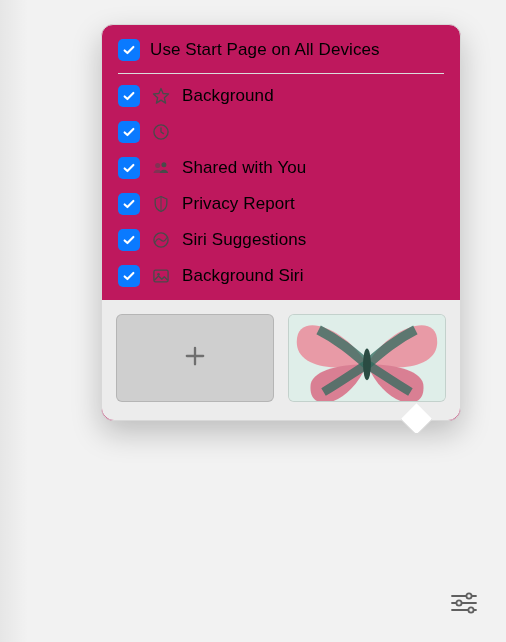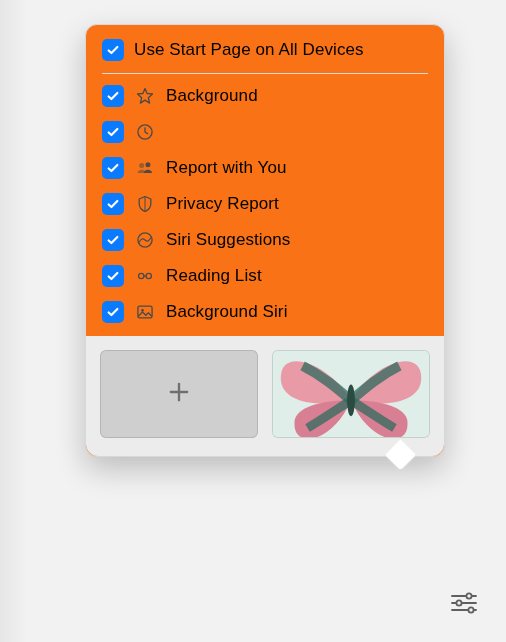--- a/index.html
+++ b/index.html
@@ -14,23 +14,23 @@
     overflow: hidden;
   }
   .page-shade {
     position:absolute; left:0; top:0; bottom:0; width:28px;
     background: linear-gradient(to right, rgba(0,0,0,0.05), rgba(0,0,0,0));
     pointer-events:none;
   }
 
   .popover {
     position: absolute;
-    left: 85px; top: 24px;
+    left: 101px; top: 24px;
     width: 360px;
-    background: #f97316;
+    background: #be185d;
     border: 1px solid #d8d8d8;
     border-radius: 12px;
     box-shadow: 0 12px 30px rgba(0,0,0,0.22);
     padding: 6px 0 0 0;
   }
   .popover::after {
     content:"";
     position:absolute;
     right:32px; bottom:-11px;
     width:22px; height:22px;
@@ -168,21 +168,21 @@
         </svg>
     </span>
     <span class="icon">
       <svg viewBox="0 0 24 24">
         <circle cx="8" cy="9" r="3" fill="currentColor" opacity="0.55"></circle>
         <path d="M3 18c0-2.5 2.2-4 5-4s5 1.5 5 4" fill="currentColor" opacity="0.55"></path>
         <circle cx="15.5" cy="8" r="3" fill="currentColor"></circle>
         <path d="M10.5 18c0-2.5 2.2-4 5-4s5 1.5 5 4" fill="currentColor"></path>
       </svg>
     </span>
-    <span class="label">Report with You</span>
+    <span class="label">Shared with You</span>
   </div>
 
   <div class="row">
     <span class="checkbox">
       <svg viewBox="0 0 16 16">
           <path d="M3 8.5 L6.2 11.5 L13 4.5" fill="none" stroke="#fff" stroke-width="2.4" stroke-linecap="round" stroke-linejoin="round"></path>
         </svg>
     </span>
     <span class="icon">
       <svg viewBox="0 0 24 24">
@@ -201,35 +201,20 @@
     </span>
     <span class="icon">
       <svg viewBox="0 0 24 24">
           <circle cx="12" cy="12" r="8.5" fill="none" stroke="currentColor" stroke-width="1.6"></circle>
           <path d="M5 15 Q8 8 12 12 T19 9" fill="none" stroke="currentColor" stroke-width="1.4"></path>
         </svg>
     </span>
     <span class="label">Siri Suggestions</span>
   </div>
 
-  <div class="row">
-    <span class="checkbox">
-      <svg viewBox="0 0 16 16">
-          <path d="M3 8.5 L6.2 11.5 L13 4.5" fill="none" stroke="#fff" stroke-width="2.4" stroke-linecap="round" stroke-linejoin="round"></path>
-        </svg>
-    </span>
-    <span class="icon">
-      <svg viewBox="0 0 24 24">
-          <circle cx="7.5" cy="12" r="3.2" fill="none" stroke="currentColor" stroke-width="1.6"></circle>
-          <circle cx="16.5" cy="12" r="3.2" fill="none" stroke="currentColor" stroke-width="1.6"></circle>
-          <path d="M10.7 12 H13.3" stroke="currentColor" stroke-width="1.6"></path>
-        </svg>
-    </span>
-    <span class="label">Reading List</span>
-  </div>
 
   <div class="row">
     <span class="checkbox">
       <svg viewBox="0 0 16 16">
           <path d="M3 8.5 L6.2 11.5 L13 4.5" fill="none" stroke="#fff" stroke-width="2.4" stroke-linecap="round" stroke-linejoin="round"></path>
         </svg>
     </span>
     <span class="icon">
       <svg viewBox="0 0 24 24">
           <rect x="3.5" y="5" width="17" height="14" rx="2" fill="none" stroke="currentColor" stroke-width="1.6"></rect>

